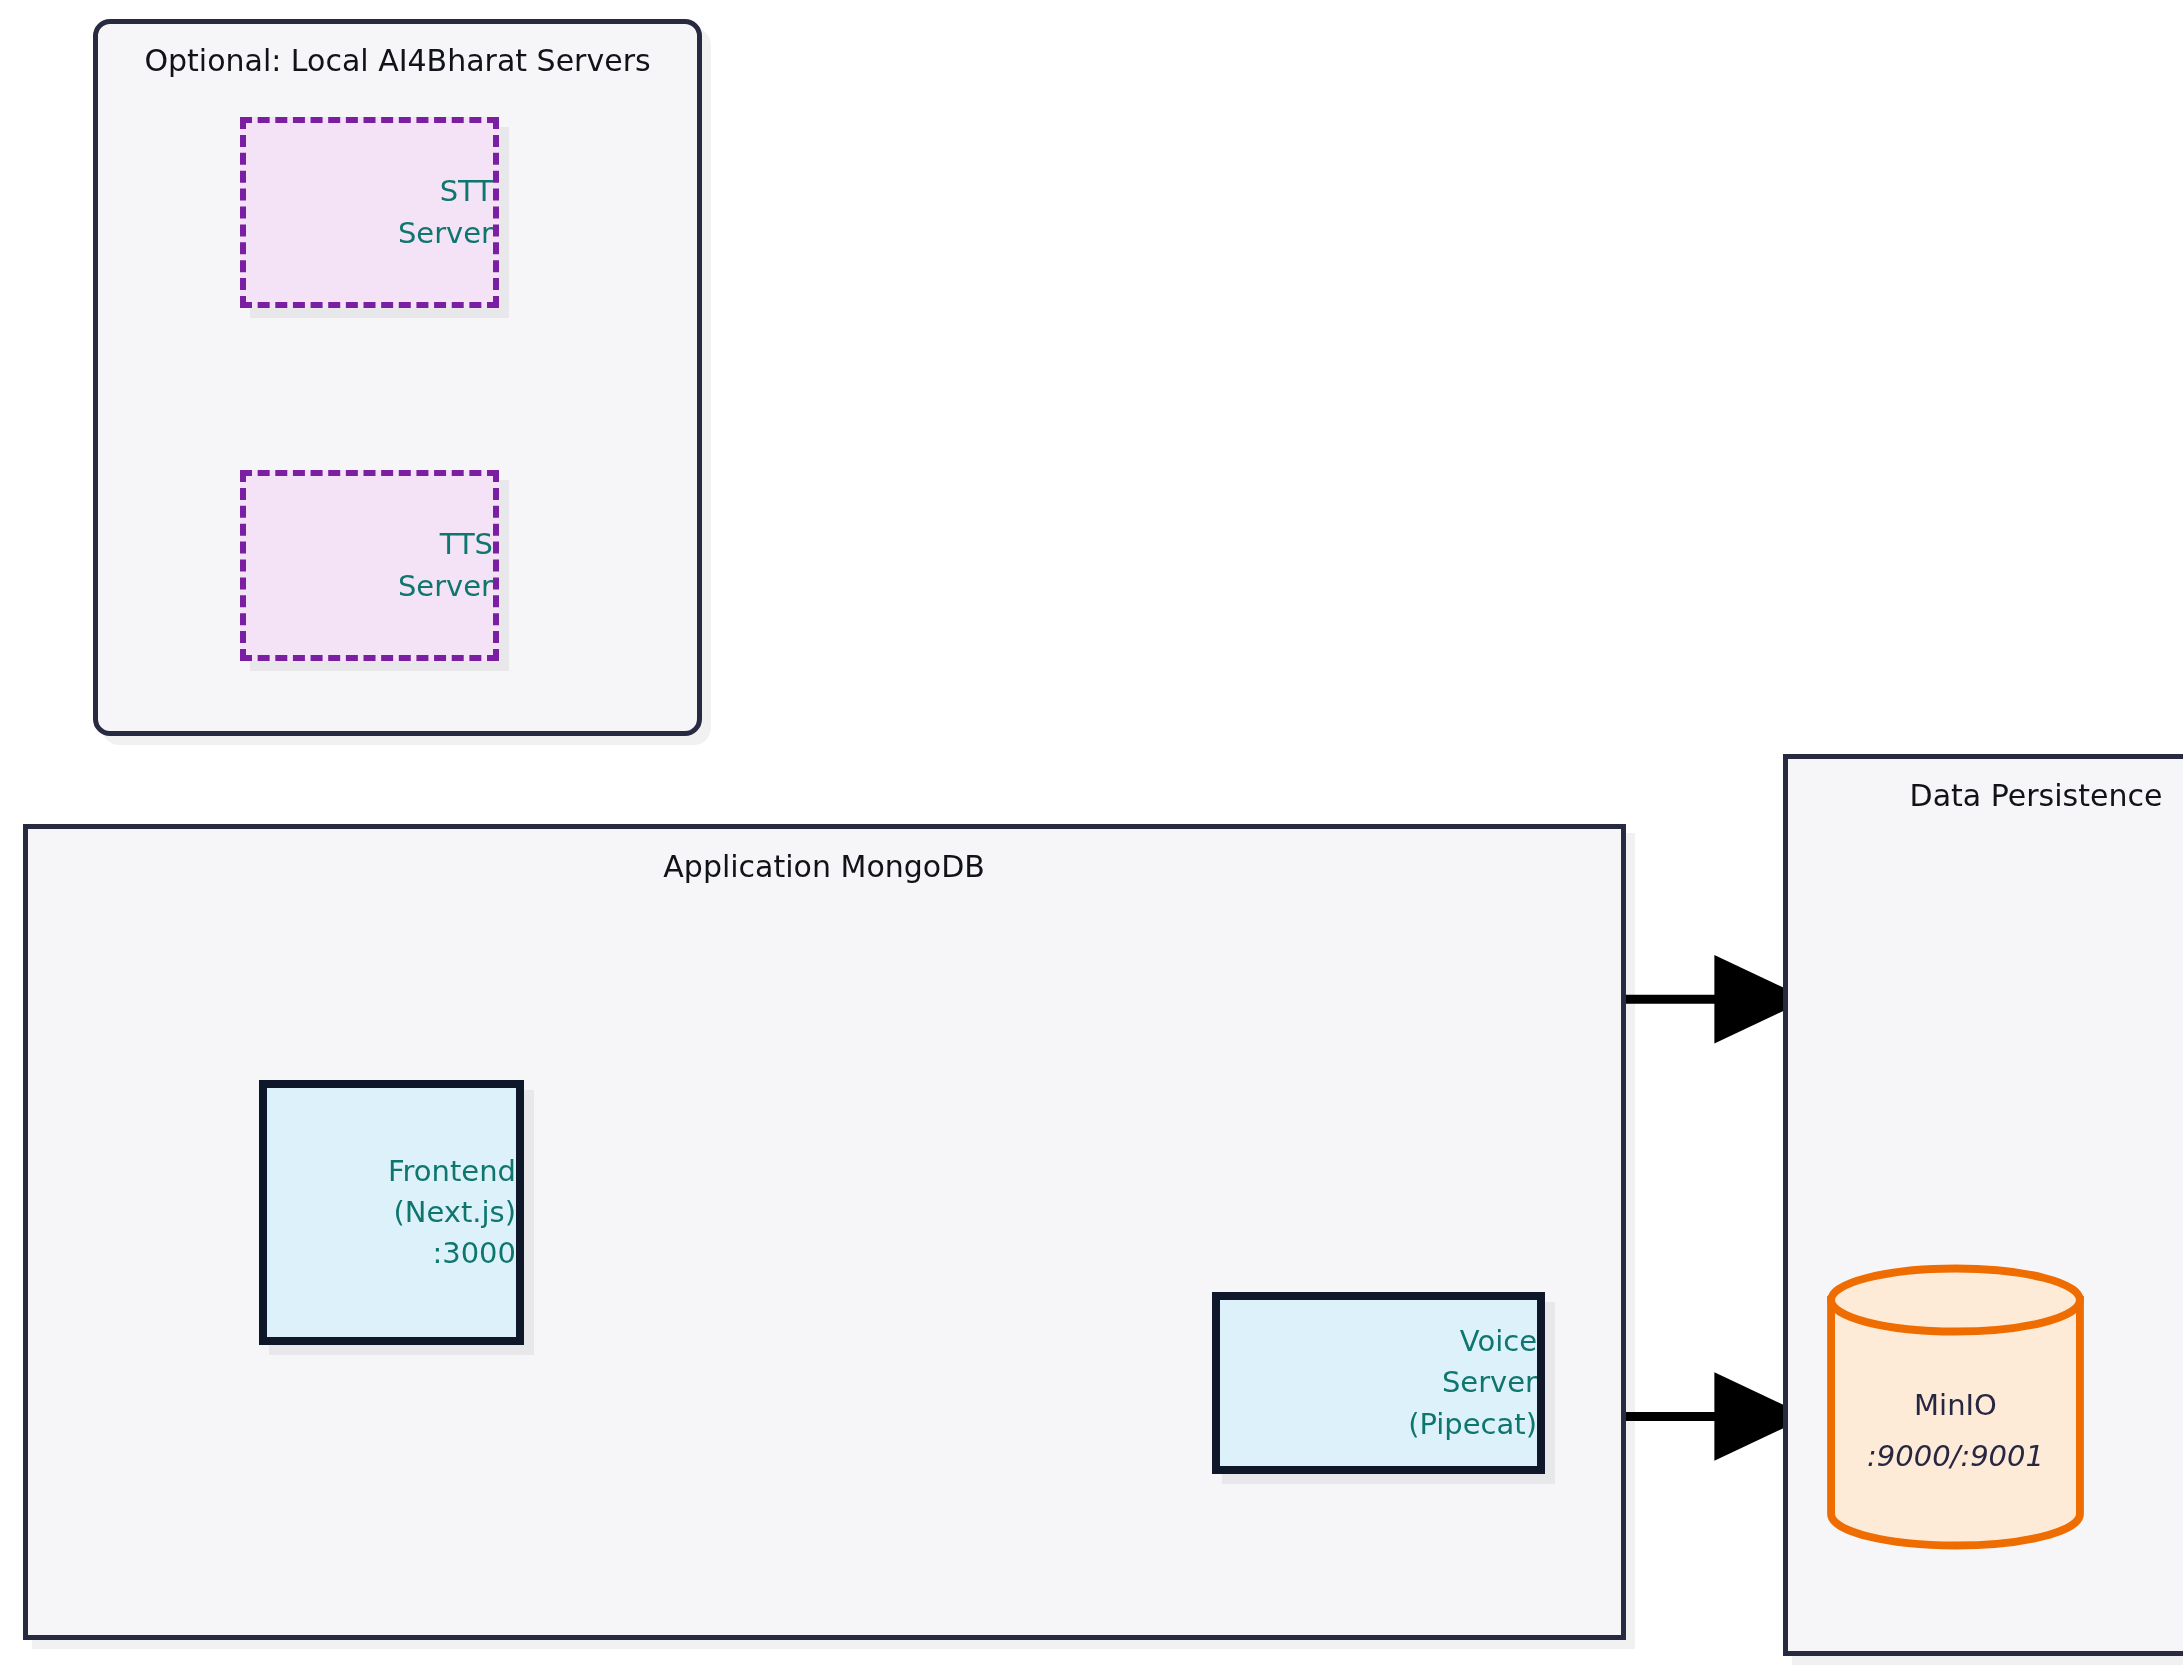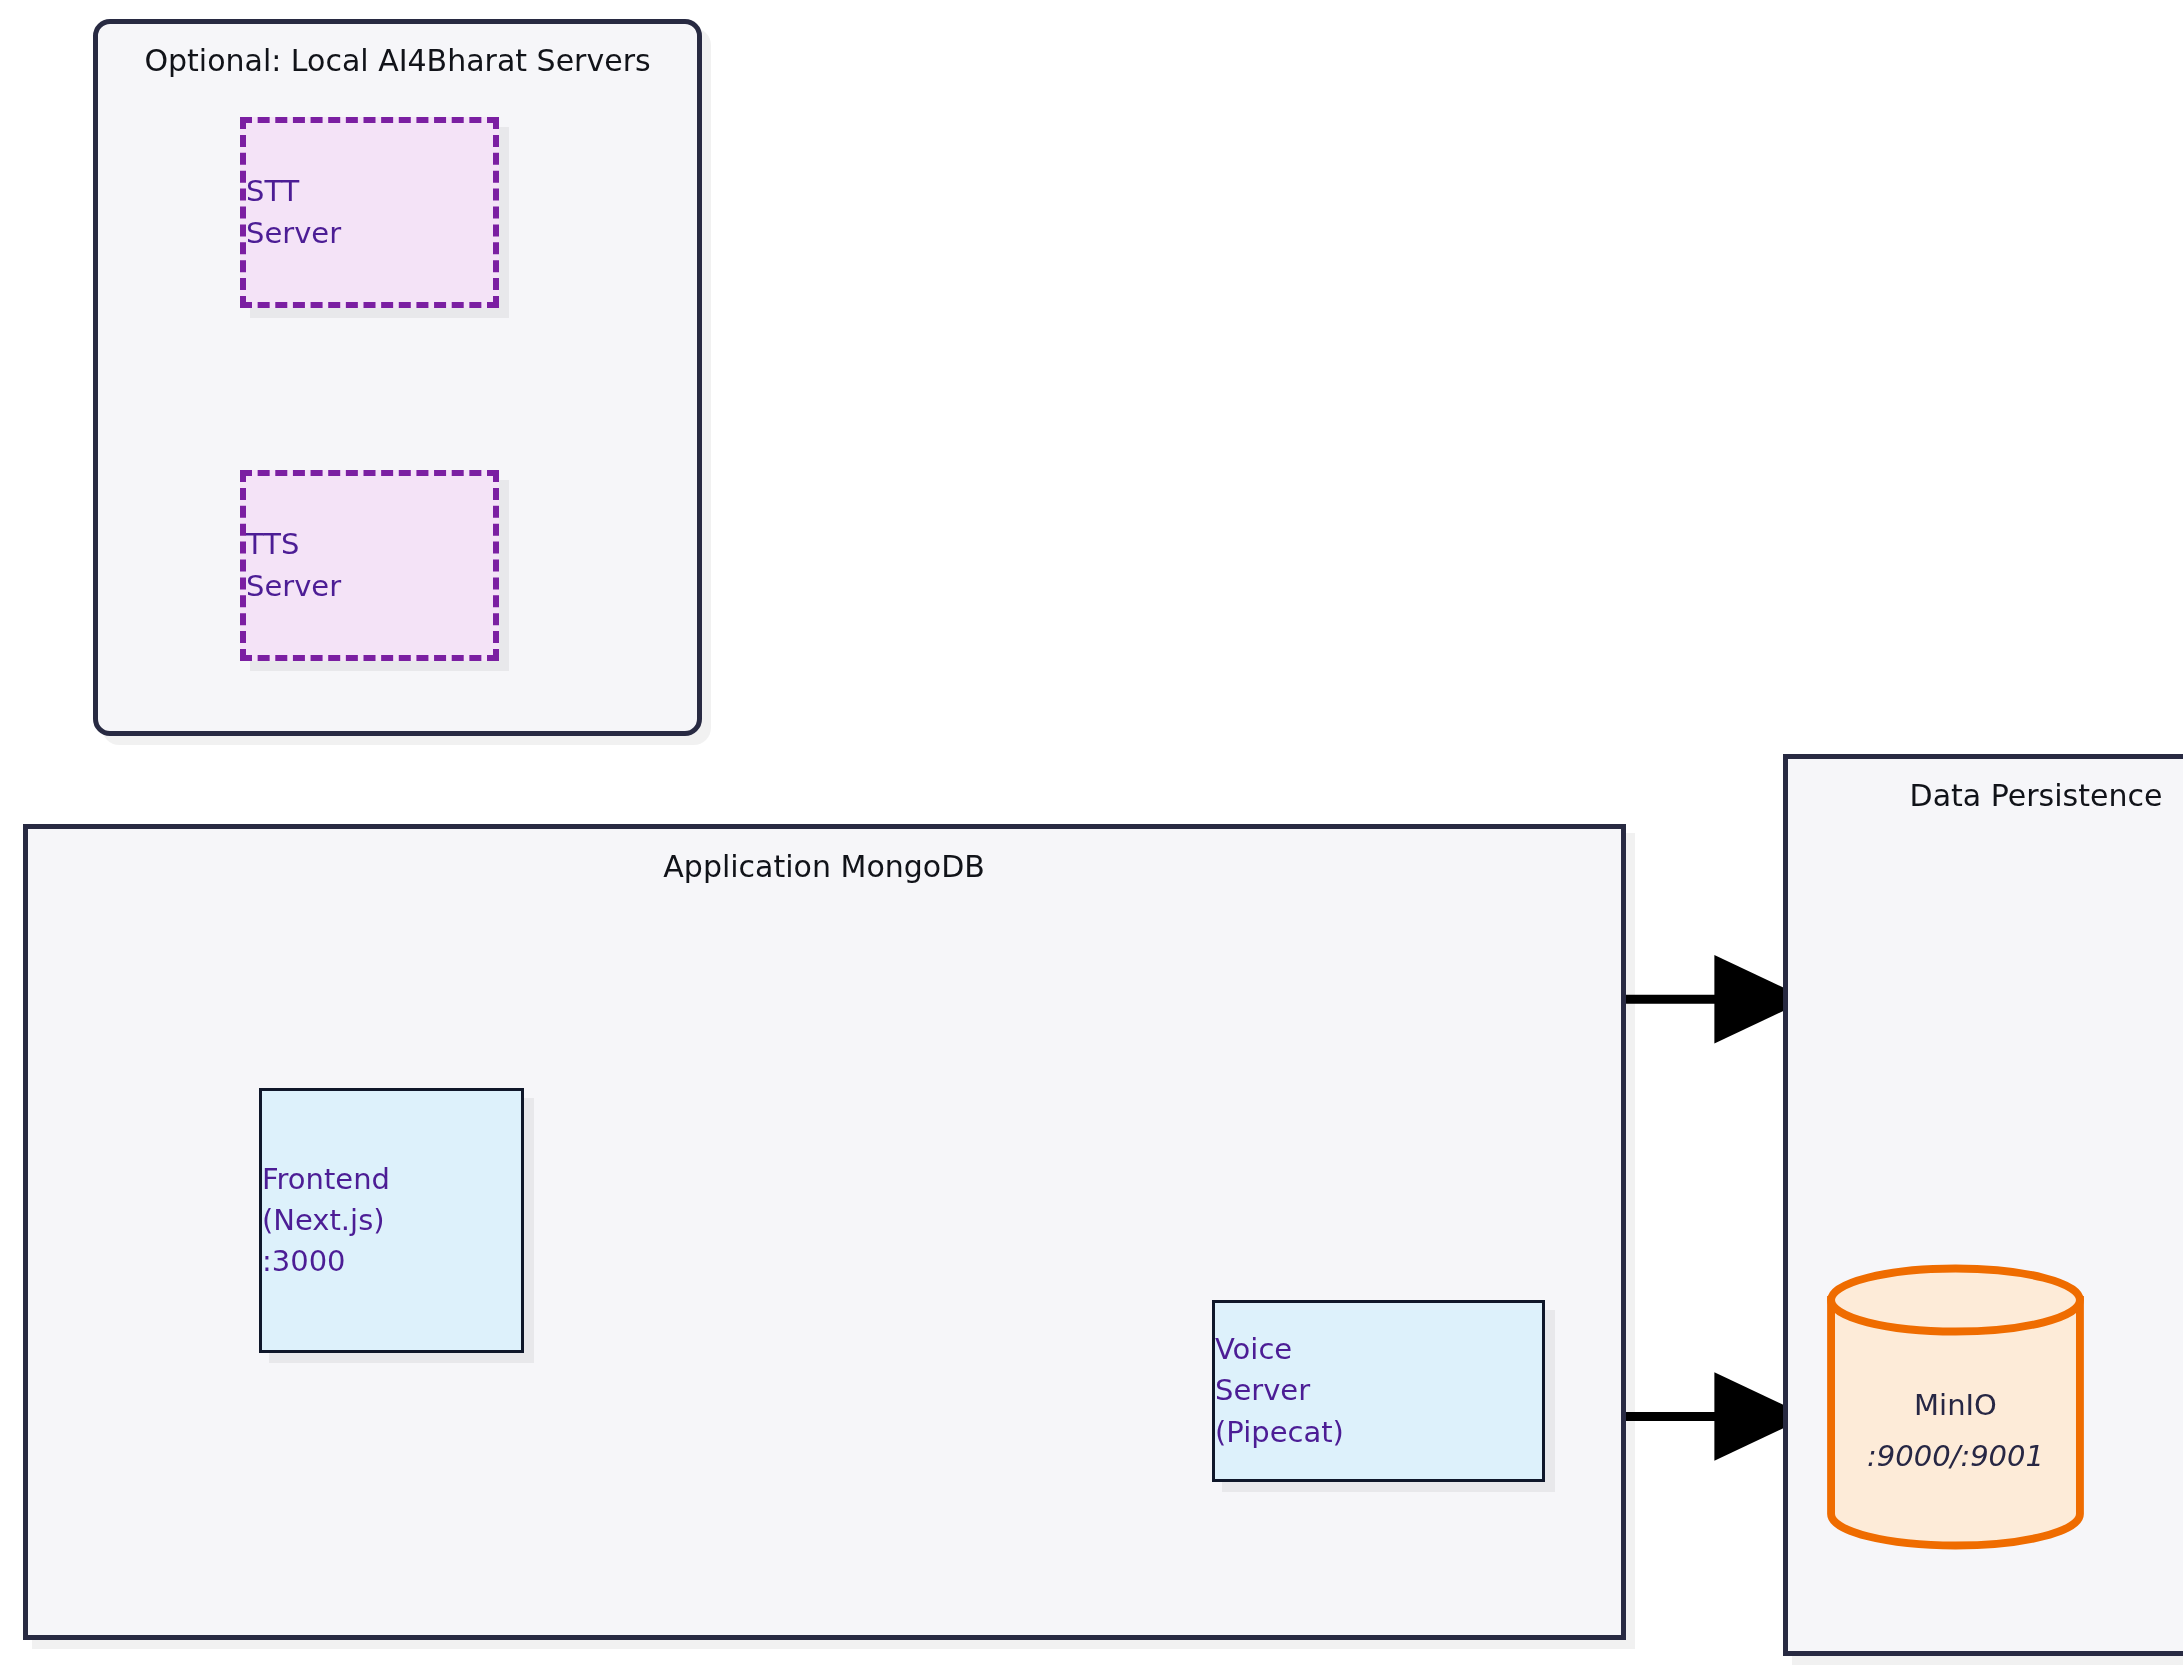--- a/index.html
+++ b/index.html
@@ -42,34 +42,33 @@
     line-height: 1.38;
     white-space: normal;
   }
 
   
   .node {
     position: absolute;
     box-sizing: border-box;
     display: flex;
     flex-direction: column;
-    align-items: flex-start;
+    align-items: flex-end;
     justify-content: center;
     text-align: center;
-    color: #4c1d95;
+    color: #0f766e;
     font-size: 29px;
     line-height: 1.42;
   }
   .node .line { display: block; white-space: nowrap; }
 
   .node-service {
     background: #ddf1fb;
-    border: 3px solid #0f172a;
+    border: 8px solid #0f172a;
     box-shadow: 10px 10px 0 0 rgba(0,0,0,0.055);
-    margin-top: 8px;
   }
   
   .clip-x { overflow: hidden; }
 
   .node-optional {
     background: #f4e3f7;
     border: 6.2px dashed #7b1fa2;
     box-shadow: 10px 10px 0 0 rgba(0,0,0,0.055);
   }
 

